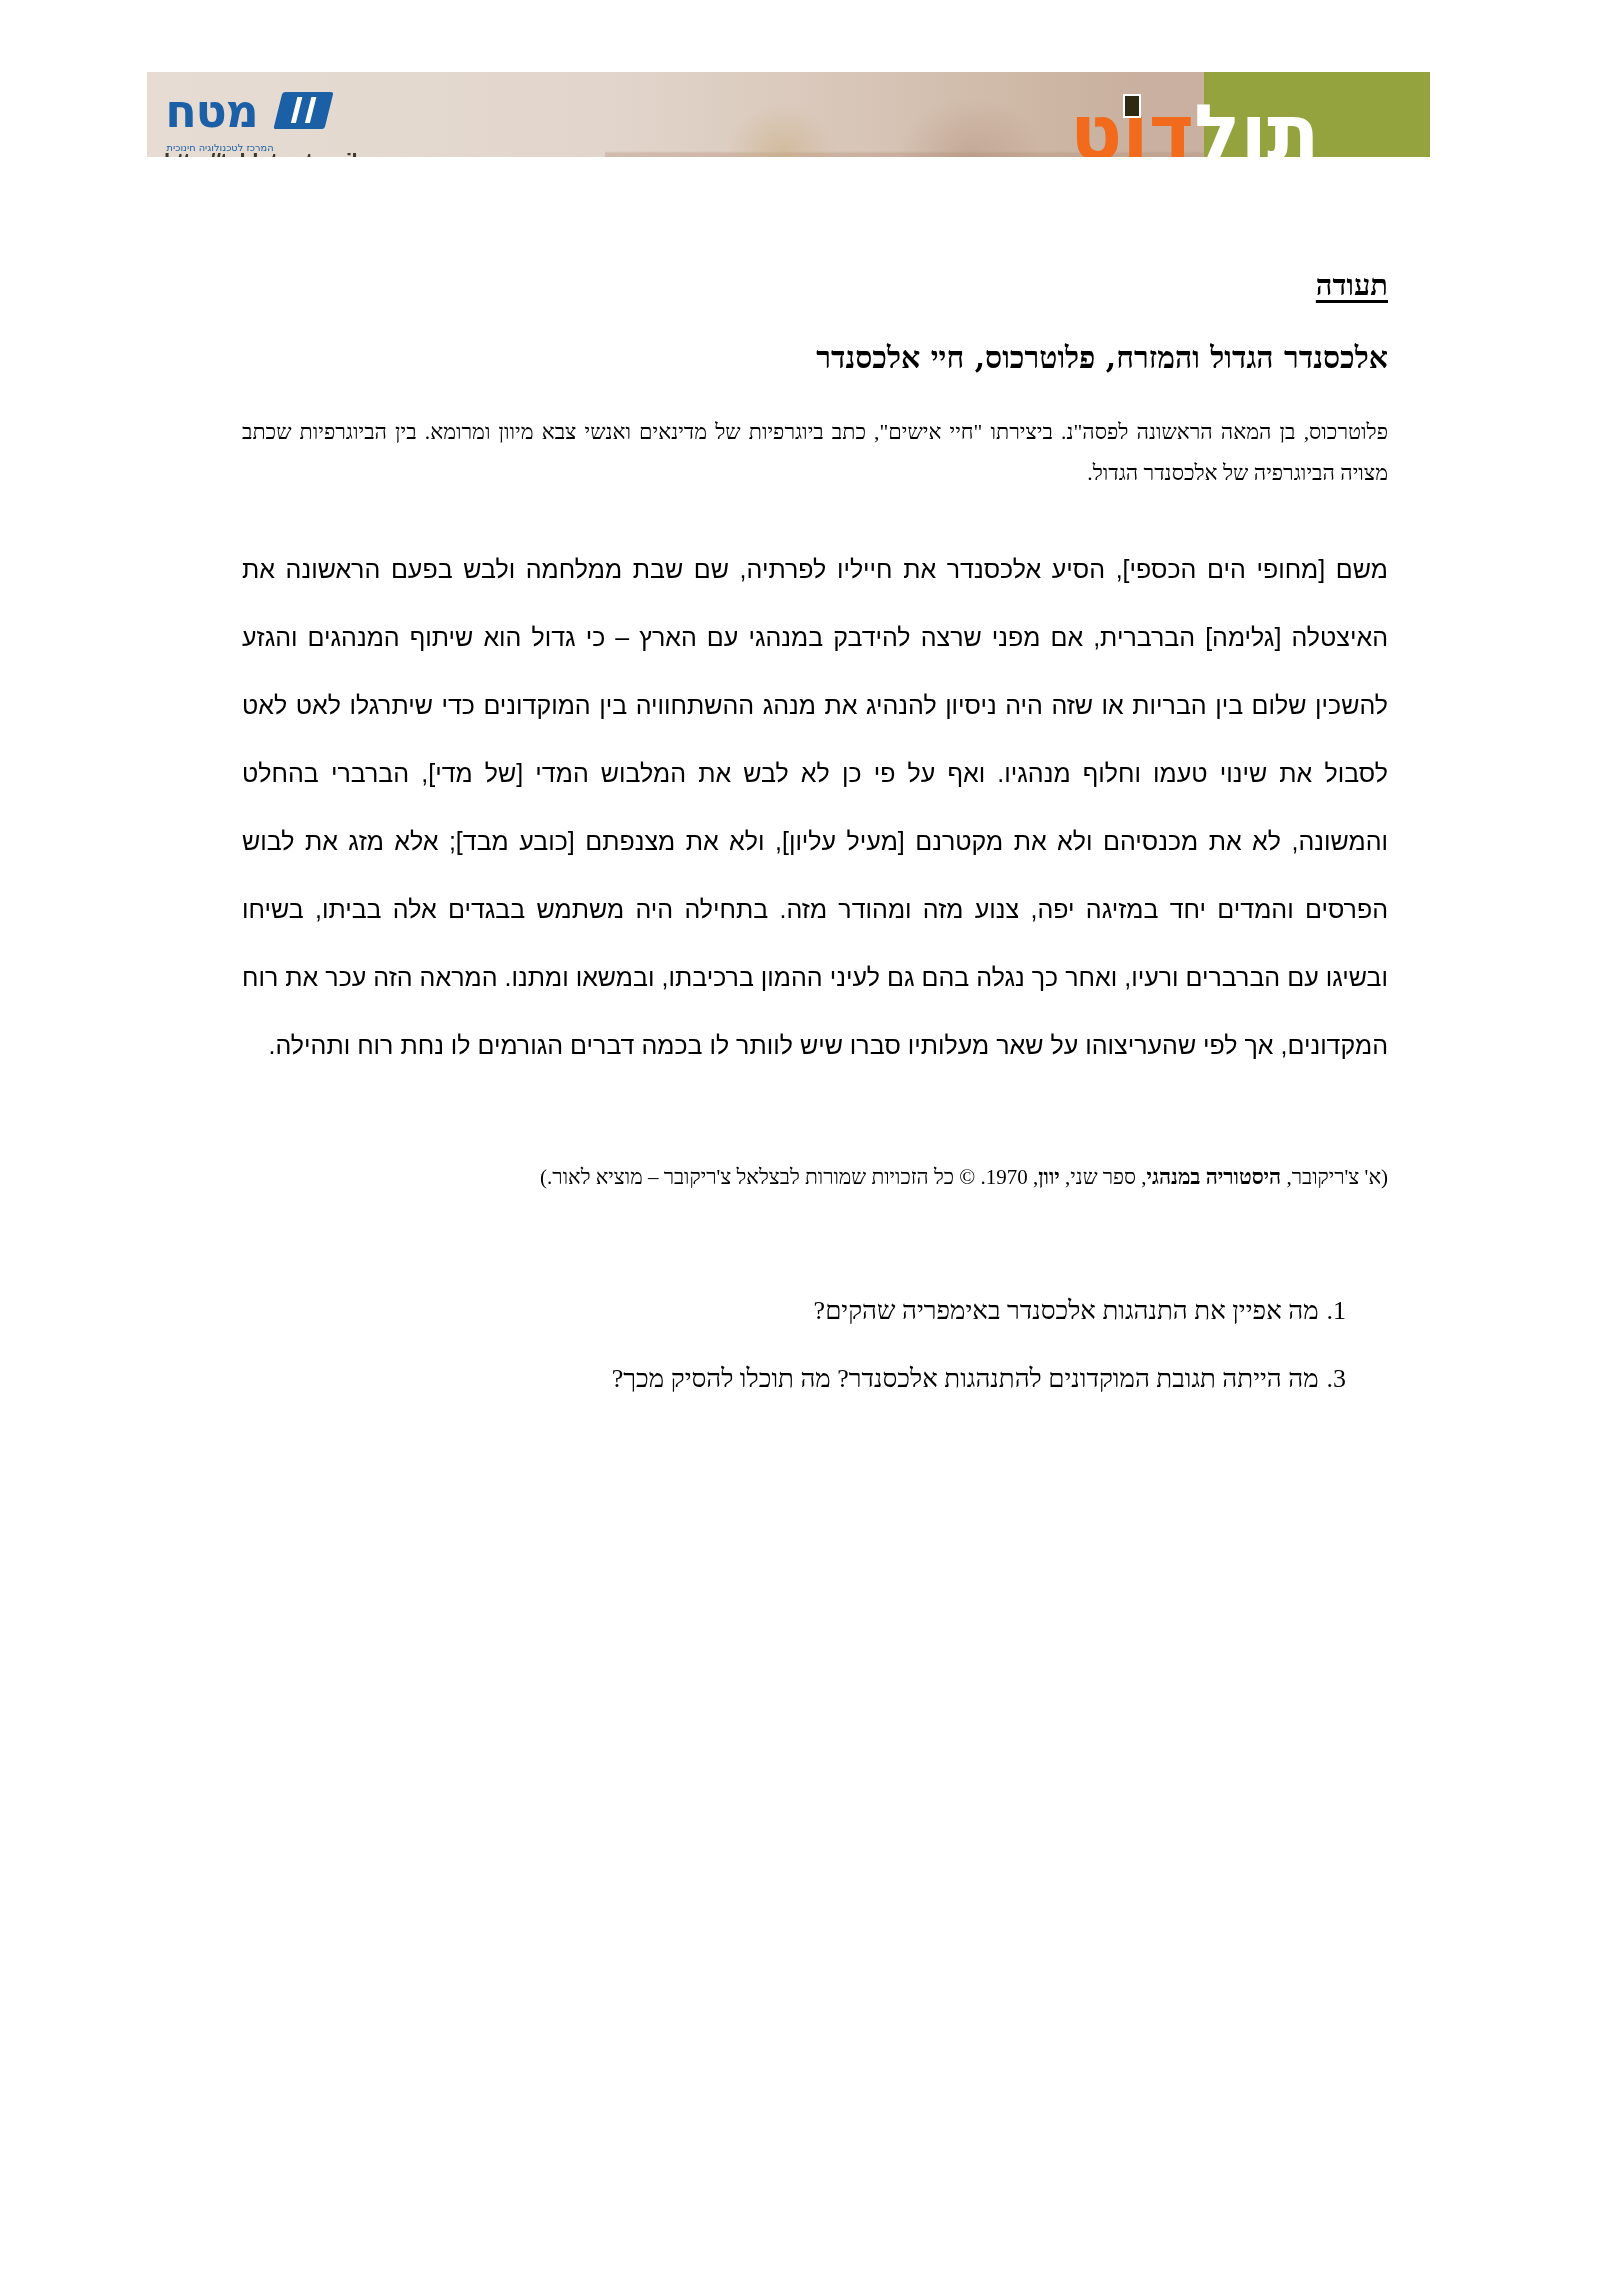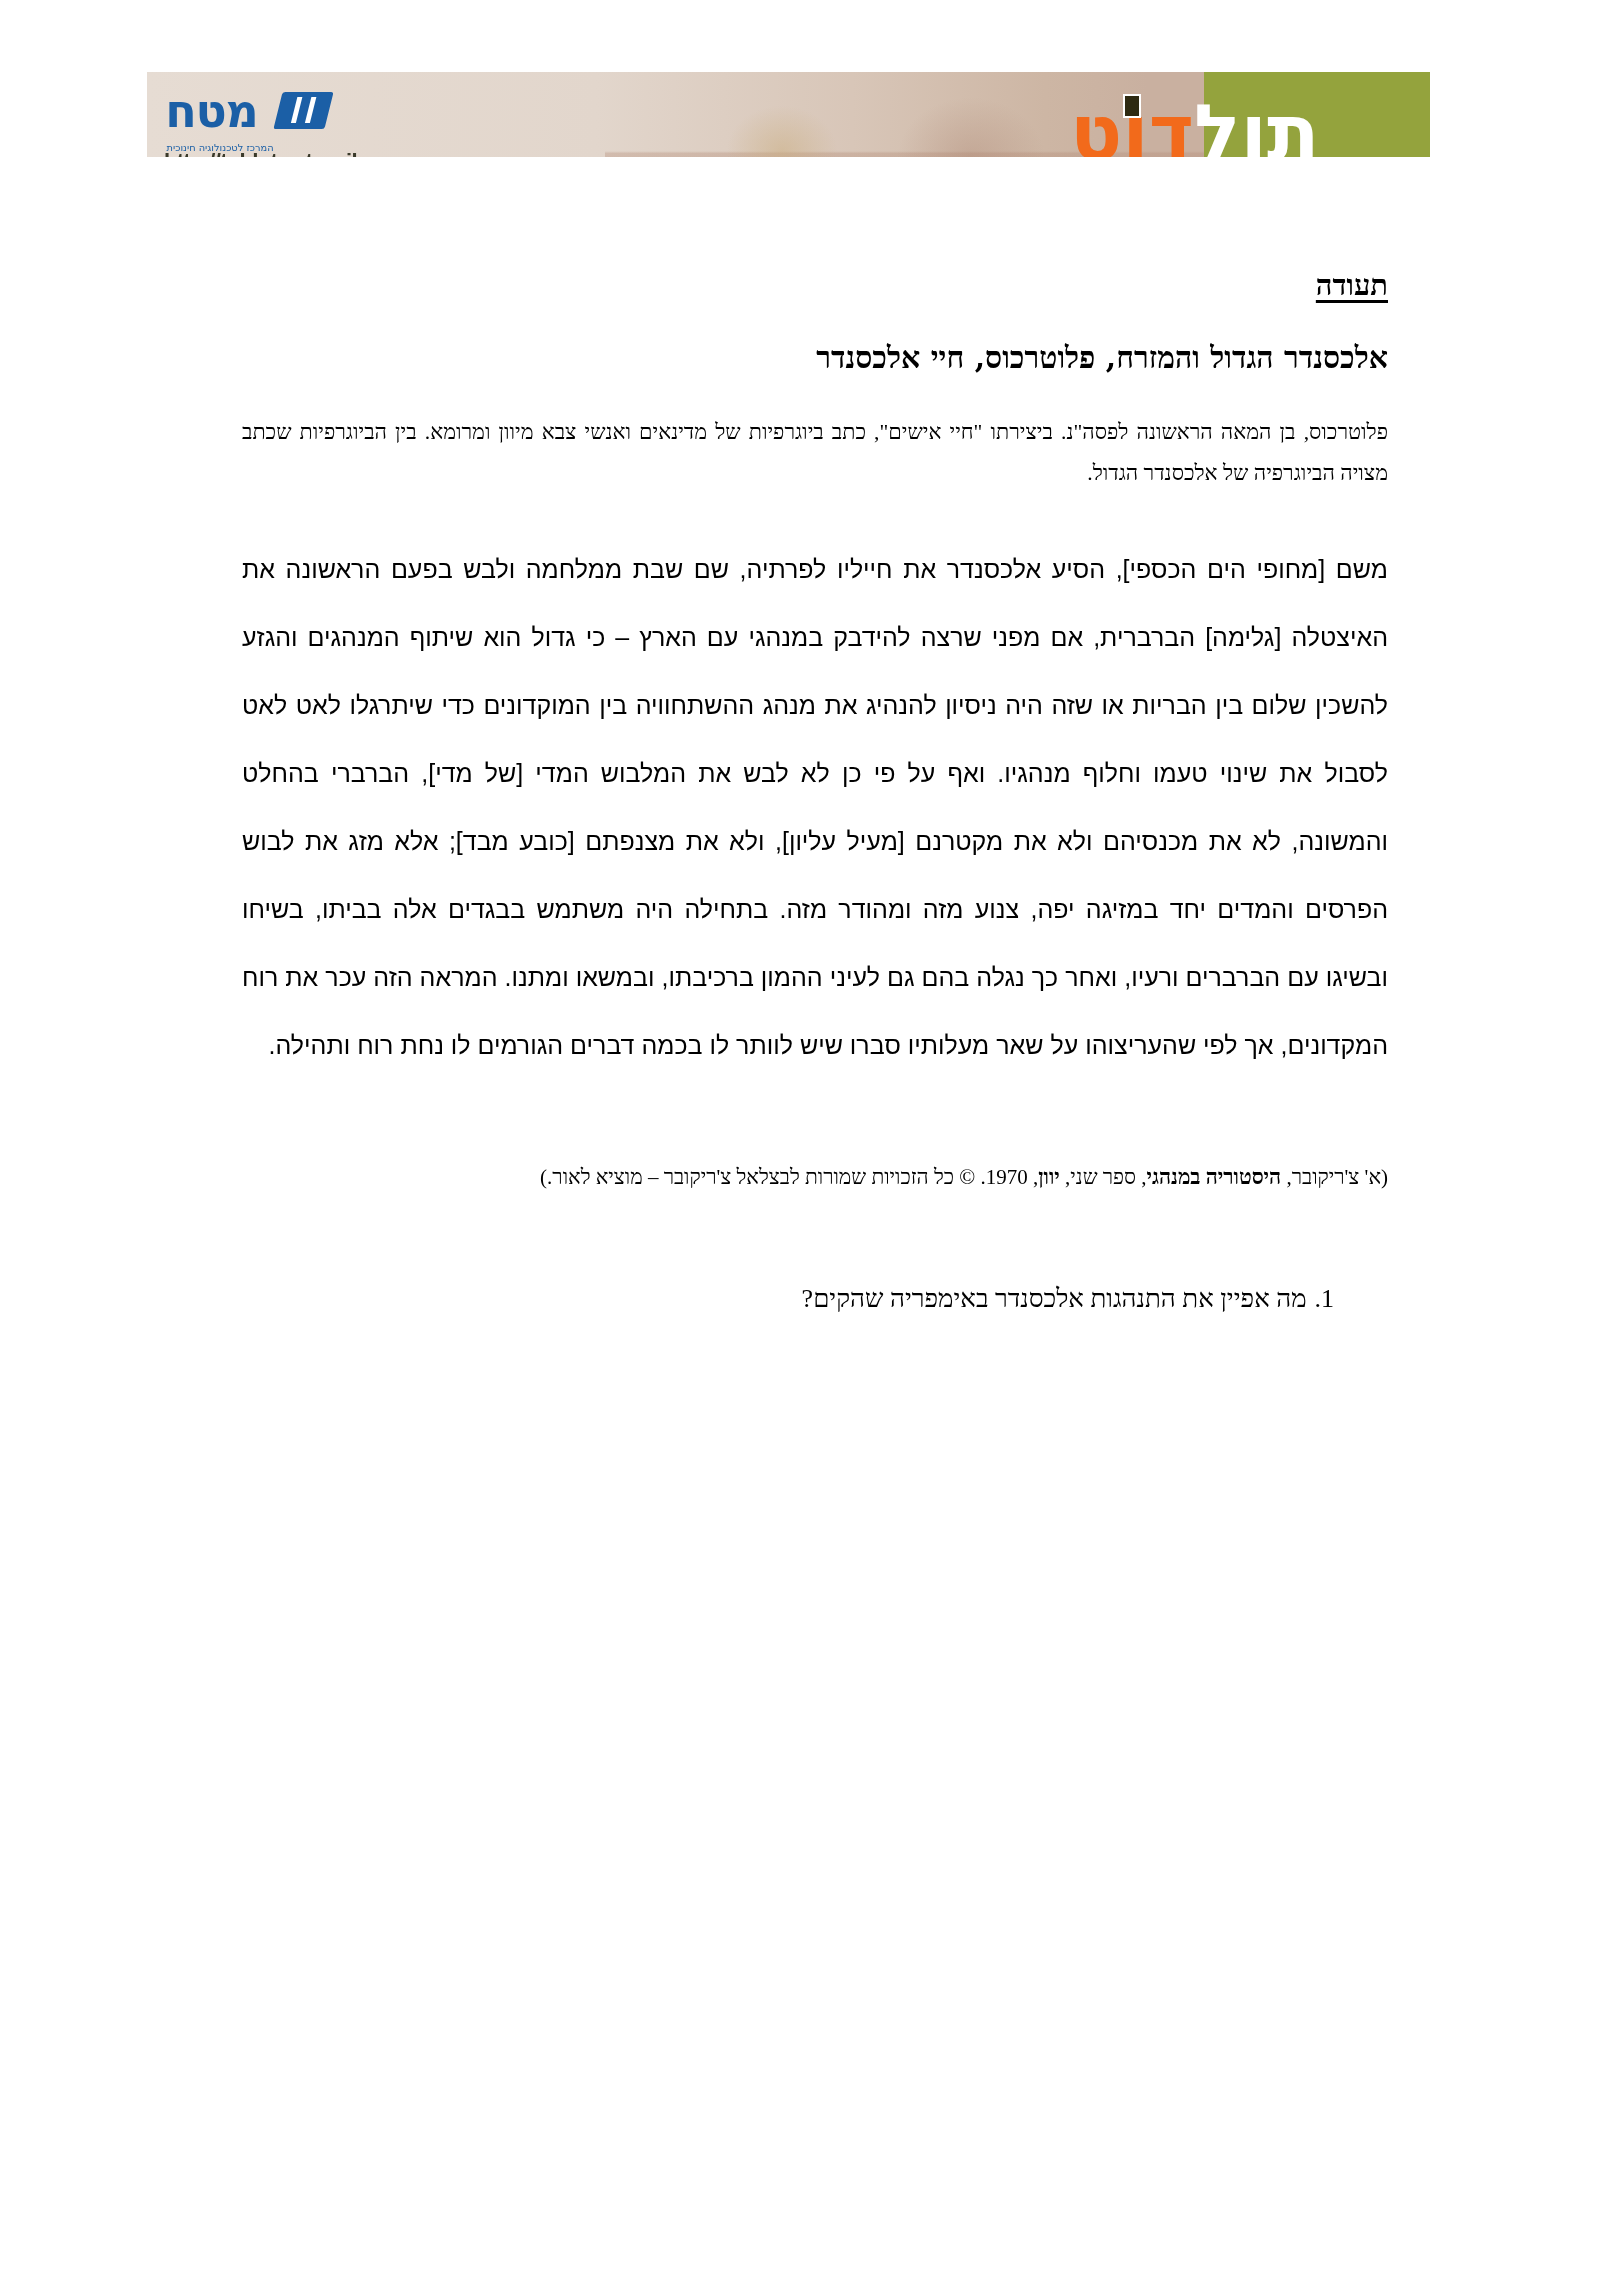--- a/index.html
+++ b/index.html
@@ -82,21 +82,21 @@
       top: 535px; font-family: "Liberation Sans", sans-serif; font-size: 25px; line-height: 68px;
       text-align: justify; text-align-last: right;
     }
     .citation {
       top: 1158px; font-family: "Liberation Serif", serif; font-size: 21px; line-height: 39px;
     }
     .citation b { font-weight: bold; }
     .questions {
       position: absolute; left: 242px; width: 1088px; top: 1269px; direction: rtl; text-align: right;
       font-family: "Liberation Serif", serif; font-size: 26px;
-      margin: 4px; padding: 0; list-style: none;
+      margin: 16px; padding: 0; list-style: none;
     }
     .questions li { height: 68px; line-height: 52px; }
     .q-num { margin-left: 7.9px; }
   </style>
 </head>
 <body>
 
 <div class="banner">
   <div class="photo-strip"></div>
   <div class="green-block"></div>
@@ -116,14 +116,15 @@
 </div>
 
 <div class="doc label">תעודה</div>
 <div class="doc title">אלכסנדר הגדול והמזרח, פלוטרכוס, חיי אלכסנדר</div>
 <div class="doc intro">פלוטרכוס, בן המאה הראשונה לפסה"נ. ביצירתו "חיי אישים", כתב ביוגרפיות של מדינאים ואנשי צבא מיוון ומרומא. בין הביוגרפיות שכתב מצויה הביוגרפיה של אלכסנדר הגדול.</div>
 <div class="doc excerpt">משם [מחופי הים הכספי], הסיע אלכסנדר את חייליו לפרתיה, שם שבת ממלחמה ולבש בפעם הראשונה את האיצטלה [גלימה] הברברית, אם מפני שרצה להידבק במנהגי עם הארץ – כי גדול הוא שיתוף המנהגים והגזע להשכין שלום בין הבריות או שזה היה ניסיון להנהיג את מנהג ההשתחוויה בין המוקדונים כדי שיתרגלו לאט לאט לסבול את שינוי טעמו וחלוף מנהגיו. ואף על פי כן לא לבש את המלבוש המדי [של מדי], הברברי בהחלט והמשונה, לא את מכנסיהם ולא את מקטרנם [מעיל  עליון], ולא את מצנפתם [כובע מבד]; אלא מזג את לבוש הפרסים והמדים יחד במזיגה יפה, צנוע מזה ומהודר מזה. בתחילה היה משתמש בבגדים אלה בביתו, בשיחו ובשיגו עם הברברים ורעיו, ואחר כך נגלה בהם גם לעיני ההמון ברכיבתו, ובמשאו ומתנו. המראה הזה עכר את רוח המקדונים, אך לפי שהעריצוהו על שאר מעלותיו סברו שיש לוותר לו בכמה דברים הגורמים לו נחת רוח ותהילה.</div>
 <div class="doc citation"><span>(א' צ'ריקובר, </span><b>היסטוריה במנהגי</b><span>, ספר שני, </span><b>יוון</b><span>, 1970. © כל הזכויות שמורות לבצלאל צ'ריקובר – מוציא לאור.)</span></div>
 
 <ol class="questions">
   <li><span class="q-num">1.</span><span>מה אפיין את התנהגות אלכסנדר באימפריה שהקים?</span></li>
+  <li><span class="q-num">3.</span><span>מה הייתה תגובת המוקדונים להתנהגות אלכסנדר? מה תוכלו להסיק מכך?</span></li>
 </ol>
 
 
 </body></html>

